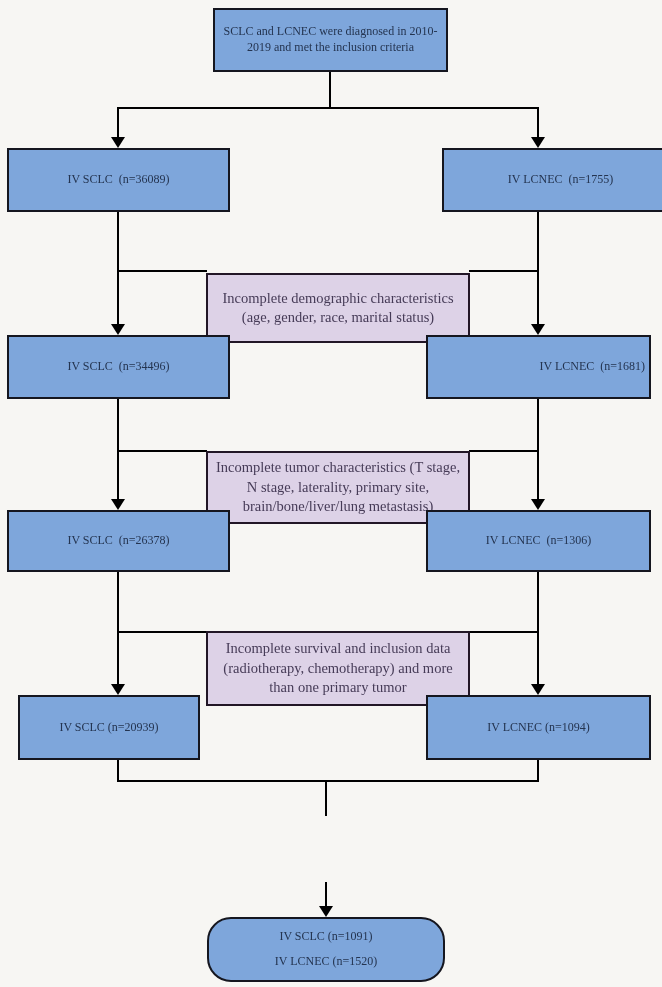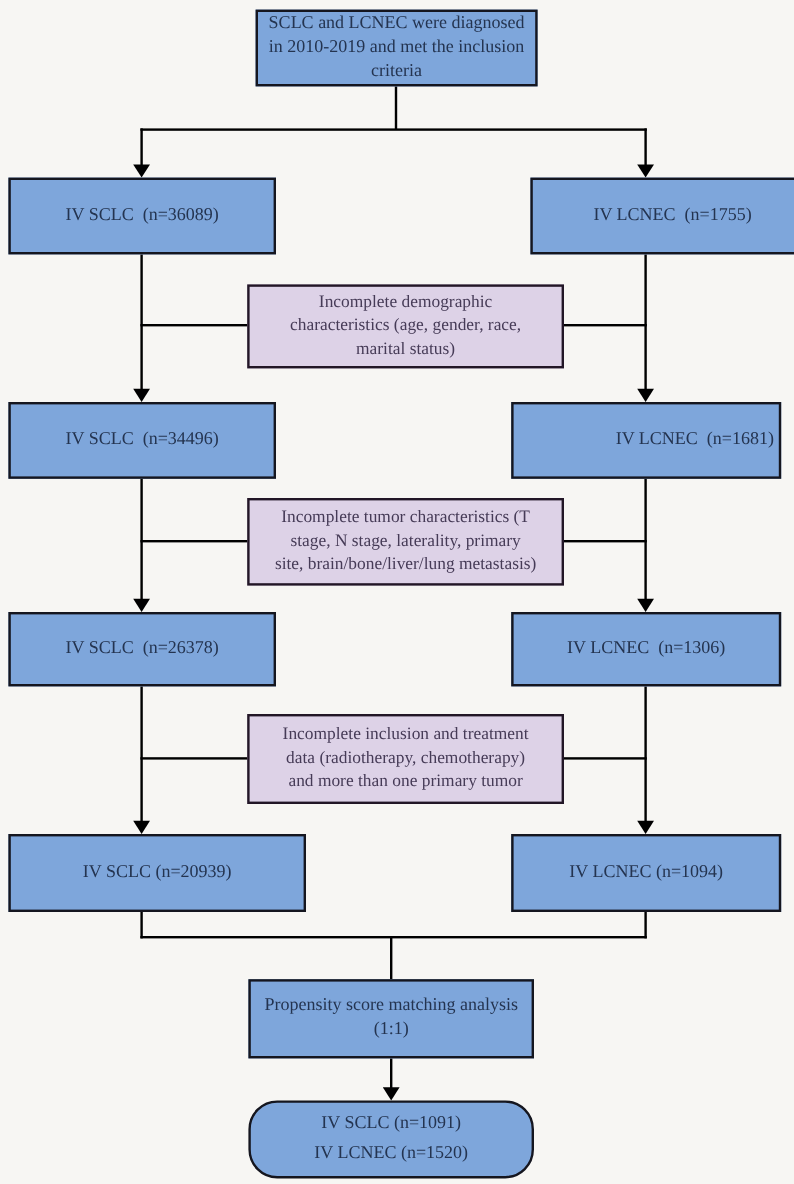--- a/index.html
+++ b/index.html
@@ -18,31 +18,32 @@
     display: flex;
     align-items: center;
     justify-content: center;
     text-align: center;
   }
   .box span { display: block; }
   .blue {
     background: #7ea6db;
     border: 2px solid #15161f;
     color: #243450;
-    font-size: 15px;
+    font-size: 12px;
     line-height: 1.32;
     padding: 2px 4px;
   }
   .purple {
     background: #ddd2e7;
     border: 2px solid #221626;
     color: #463b57;
     font-size: 14.5px;
     line-height: 1.34;
-    padding: 2px 21px;
+    padding: 2px 3px;
+    margin-top: 36px;
   }
   .stack {
     flex-direction: column;
     justify-content: space-evenly;
   }
   .line { position: absolute; background: #000000; }
   .arr {
     position: absolute;
     width: 0; height: 0;
     border-left: 7px solid transparent;
@@ -123,33 +124,29 @@
   </div>
 
   <div class="box blue" style="left:7px; top:510px; width:223px; height:62px;">
     <span>IV SCLC &nbsp;(n=26378)</span>
   </div>
   <div class="box blue" style="left:426px; top:510px; width:225px; height:62px;">
     <span>IV LCNEC &nbsp;(n=1306)</span>
   </div>
 
   <div class="box purple" style="left:206px; top:595px; width:264px; height:75px;">
-    <span>Incomplete inclusion and treatment data (radiotherapy, chemotherapy) and more than one primary tumor</span>
+    <span>Incomplete survival and inclusion data (radiotherapy, chemotherapy) and more than one primary tumor</span>
   </div>
 
-  <div class="box blue" style="left:7px; top:695px; width:248px; height:65px;">
+  <div class="box blue" style="left:18px; top:695px; width:182px; height:65px;">
     <span>IV SCLC (n=20939)</span>
   </div>
   <div class="box blue" style="left:426px; top:695px; width:225px; height:65px;">
     <span>IV LCNEC (n=1094)</span>
   </div>
 
-  <div class="box blue" style="left:207px; top:816px; width:238px; height:66px; flex-direction:column;">
-    <span>Propensity score matching analysis</span>
-    <span>(1:1)</span>
-  </div>
 
   <div class="box blue stack" style="left:207px; top:917px; width:238px; height:65px; display:flex;border-radius:24px;">
     <span>IV SCLC (n=1091)</span>
     <span>IV LCNEC (n=1520)</span>
   </div>
 
 </div>
 
 </body></html>

